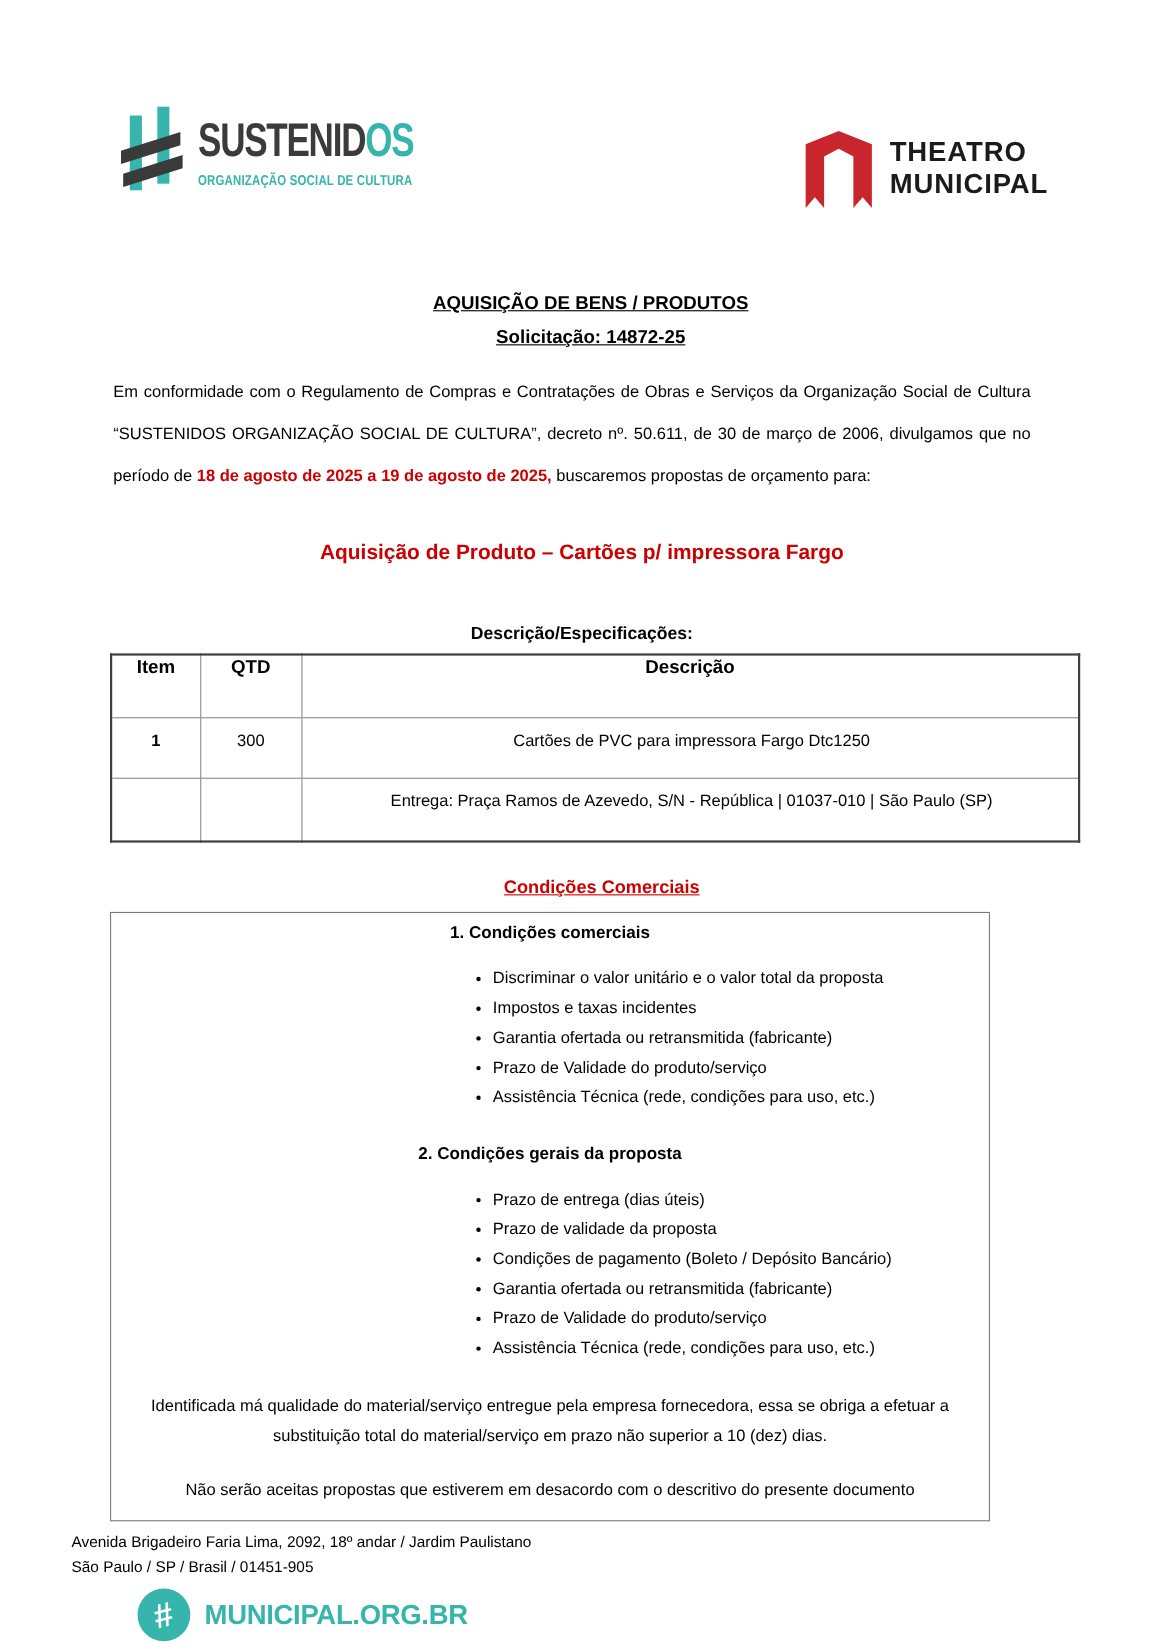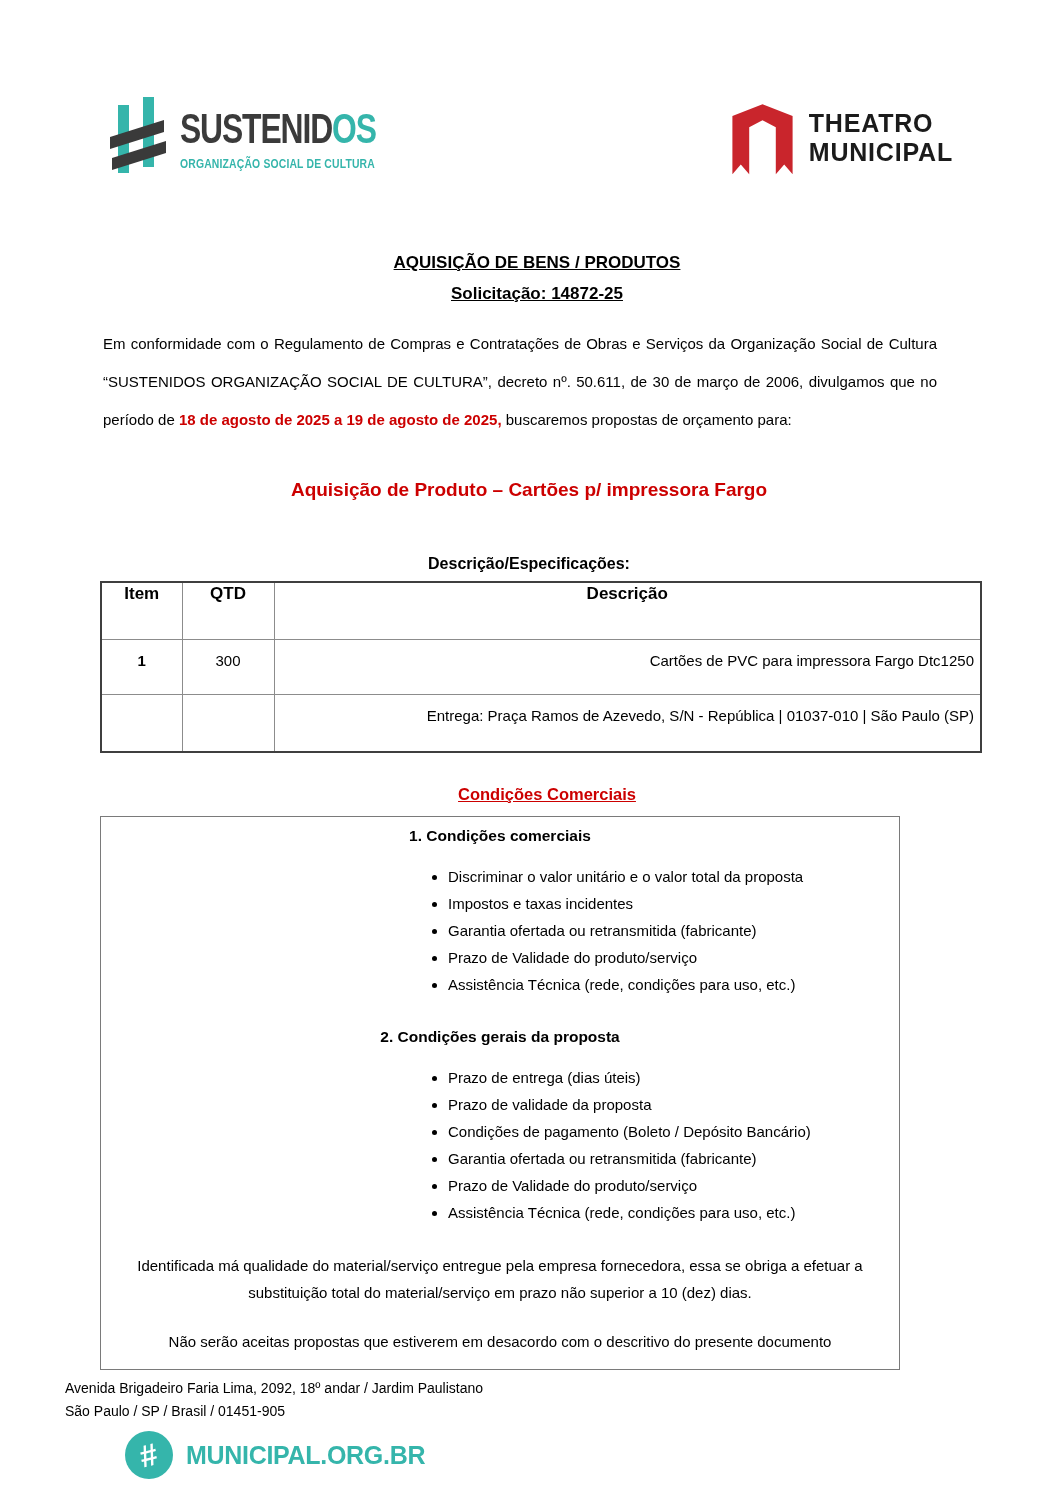--- a/index.html
+++ b/index.html
@@ -13,21 +13,21 @@
   
   .header { display:flex; justify-content:space-between; align-items:flex-start;
             padding:95px 105px 0 110px; }
   .s-logo { display:flex; gap:12px; }
   .s-logo .s-text { padding-top:12px; }
   .s-name { font-size:43px; font-weight:bold; letter-spacing:-1.5px; line-height:1;
             color:#3b3b3b; transform:scaleX(0.74); transform-origin:left top; white-space:nowrap; }
   .s-name .teal { color:#35b5ab; }
   .s-tagline { margin-top:6px; font-size:13px; font-weight:bold; color:#35b5ab;
                letter-spacing:0.2px; transform:scaleX(0.80); transform-origin:left top; white-space:nowrap; }
-  .t-logo { display:flex; gap:15px; align-items:flex-start; margin-top:7px; }
+  .t-logo { display:flex; gap:15px; align-items:flex-start; margin-top:22px; }
   .t-text { font-weight:bold; font-size:25px; line-height:29px; color:#1b1b1b;
             letter-spacing:0.8px; padding-top:7px; }
 
   
   .doc-title { text-align:center; margin-top:70px; font-size:17px; font-weight:bold; }
   .doc-title div { text-decoration:underline; line-height:31px;padding-left:16px; }
 
   
   .intro { margin:16px 121px 0 103px; font-size:15px; line-height:38px; text-align:justify; }
   .intro .red { color:#cc0000; font-weight:bold; }
@@ -42,21 +42,21 @@
   table.items { margin:8px 0 0 100px; width:882px; border-collapse:collapse; table-layout:fixed;
                 border:2px solid #3f3f3f; }
   table.items col.c1 { width:81px; } table.items col.c2 { width:92px; }
   table.items th, table.items td { border:1px solid #8c8c8c; vertical-align:top; }
   table.items th { height:57px; font-size:17px; font-weight:bold; text-align:center; }
   table.items td { font-size:15px; padding-top:12px; }
   table.items tr.r1 td { height:55px; }
   table.items tr.r2 td { height:58px; }
   td.cell-item { text-align:center; font-weight:bold; font-size:16px; }
   td.cell-qtd  { text-align:center; font-size:14.5px; }
-  td.cell-desc { text-align:right; padding-left:9px; padding-right:6px; }
+  td.cell-desc { text-align:center; padding-left:9px; padding-right:6px; }
 
   
   .cond-title { margin-top:32px; text-align:center; color:#cc0000; font-weight:bold;
                 font-size:16.5px; text-decoration:underline;padding-left:36px; }
   .box { margin:12px 0 0 100px; width:800px; border:1.5px solid #7a7a7a; padding:8px 0 14px; }
   .box .sec-title { text-align:center; font-weight:bold; font-size:15.5px; line-height:22px; }
   .box .sec2 { margin-top:28px; }
   .box ul { margin:16px 0 0; padding-left:347px; }
   .box li { font-size:15px; line-height:27px; }
   .note { margin:26px 12px 0; text-align:center; font-size:15px; line-height:27px; }

